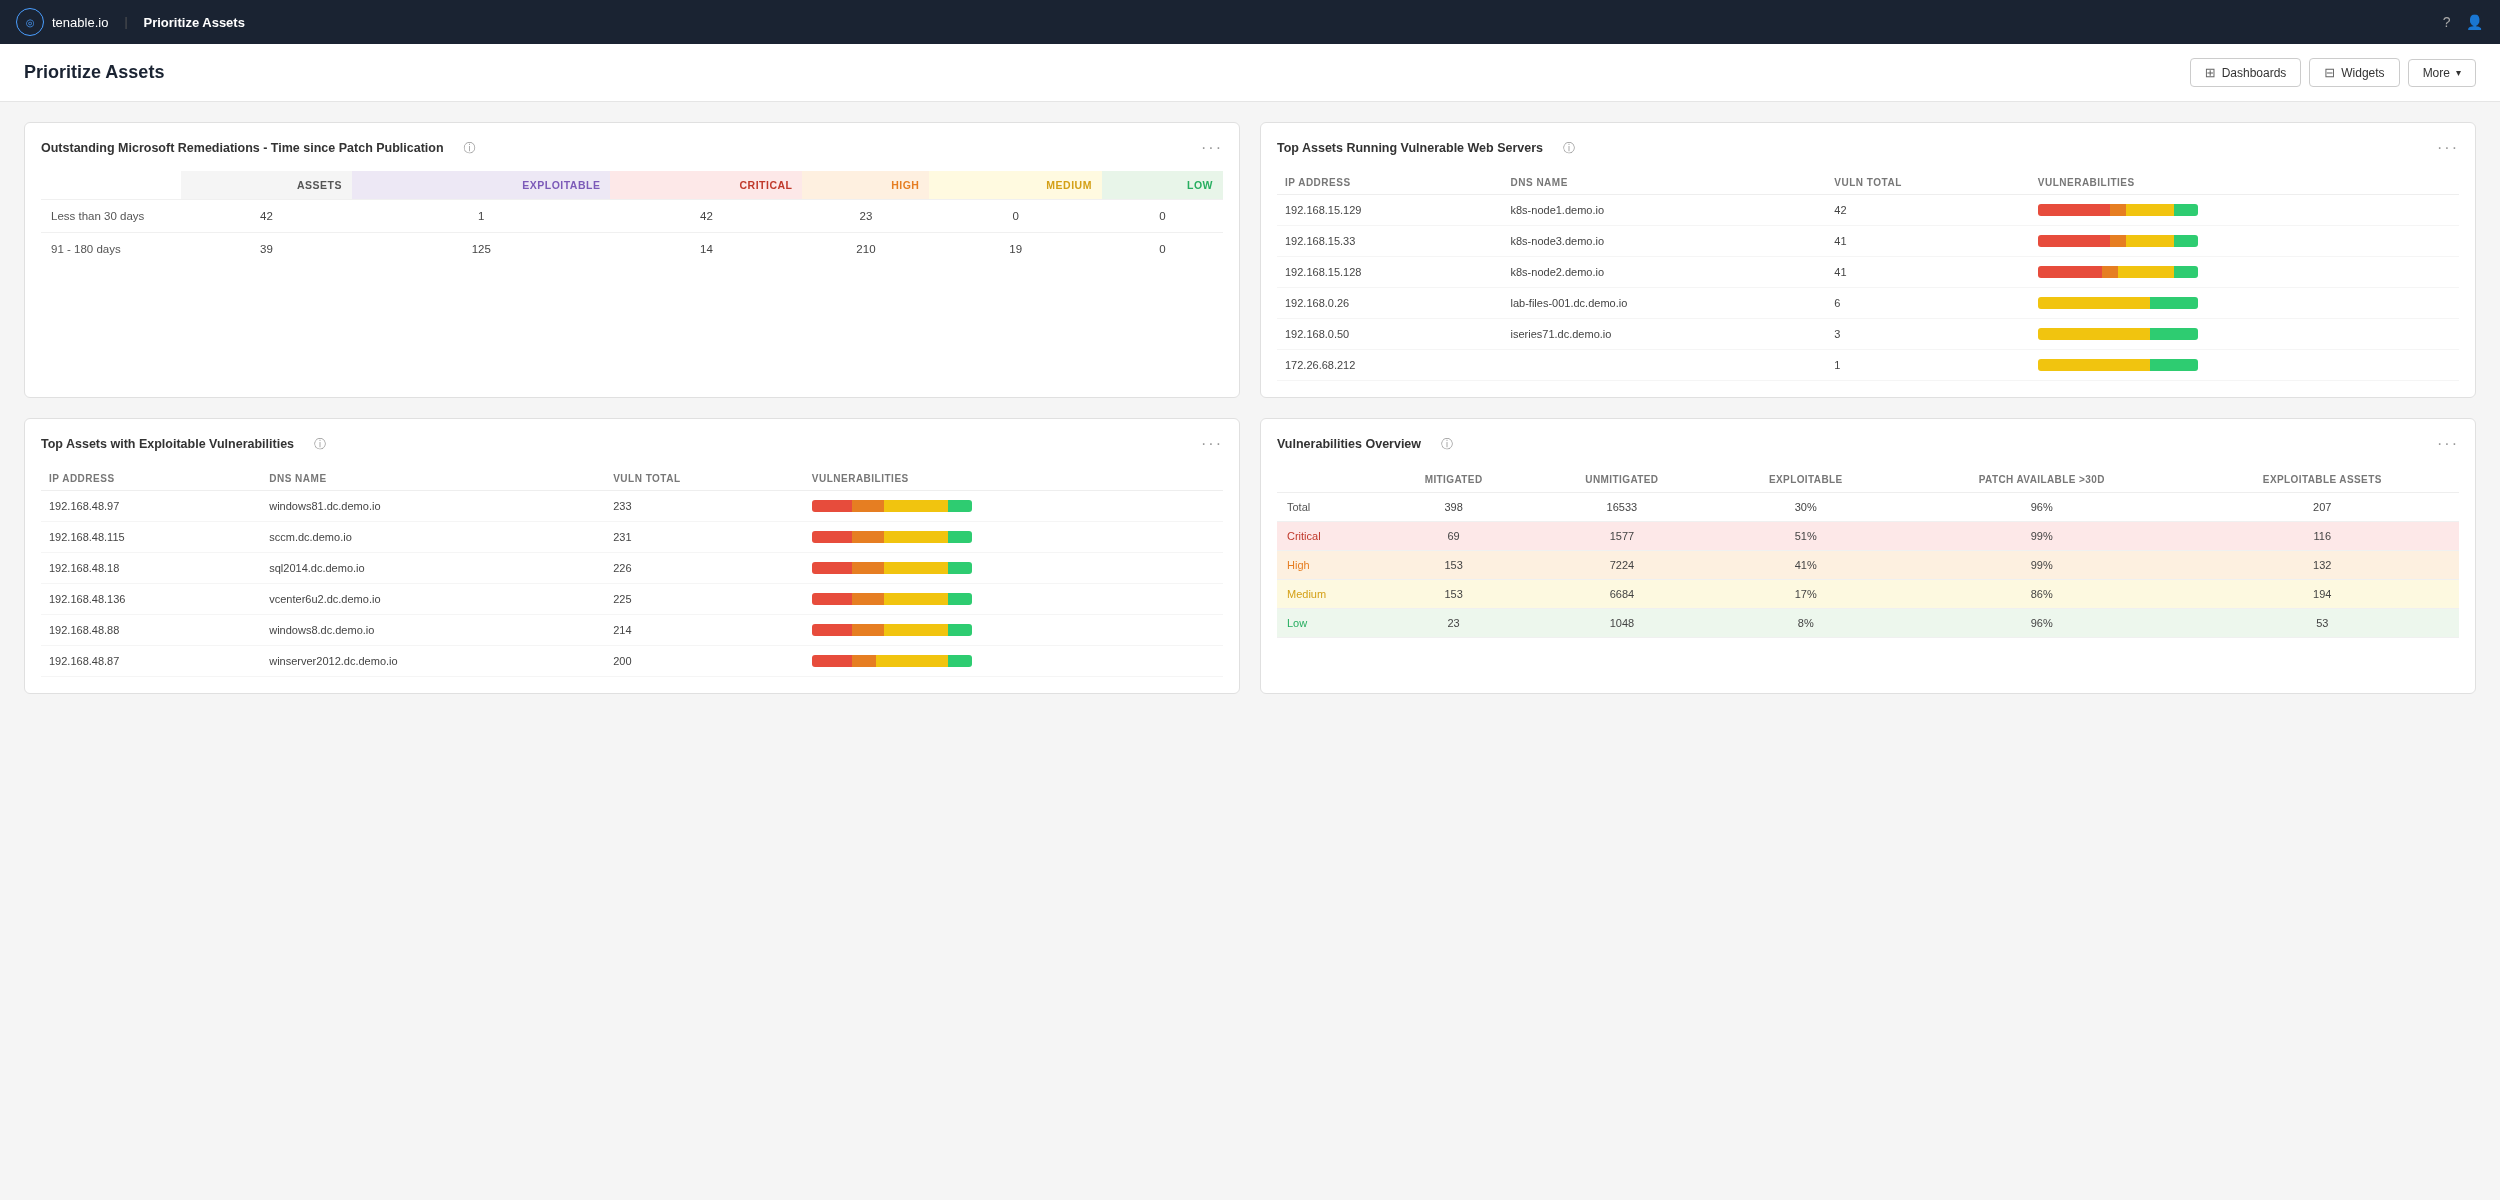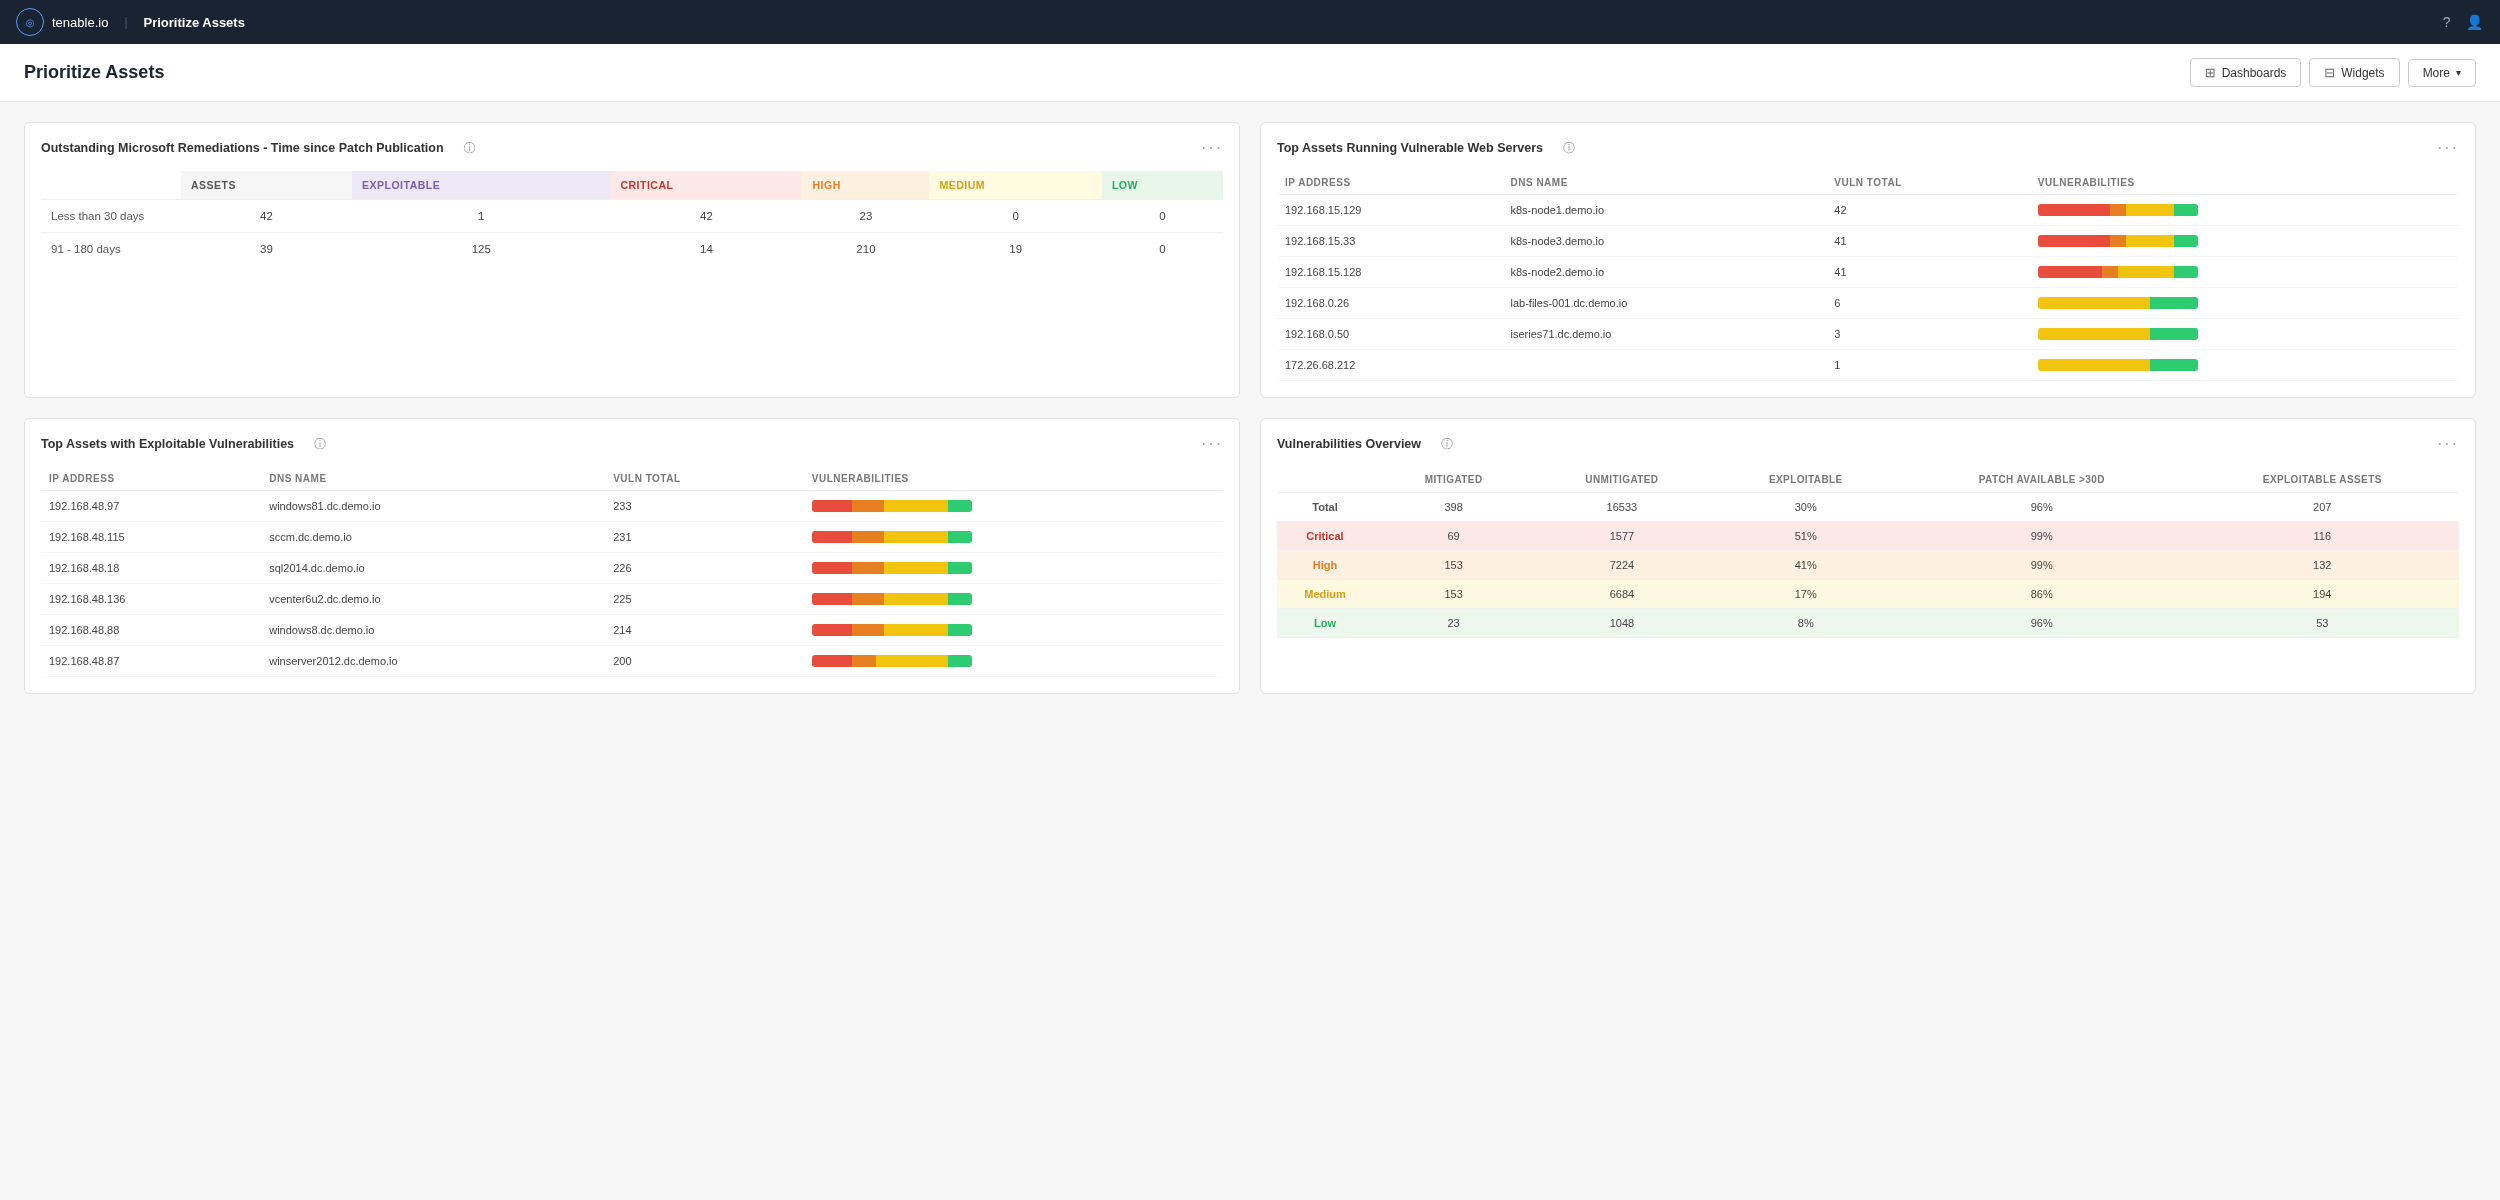--- a/index.html
+++ b/index.html
@@ -106,21 +106,21 @@
     }
 
     
     .ms-table {
       width: 100%;
       border-collapse: collapse;
       font-size: 11.5px;
     }
     .ms-table th {
       padding: 8px 10px;
-      text-align: left;
+      text-align: right;
       font-size: 10.5px;
       font-weight: 600;
       color: #555;
       letter-spacing: 0.5px;
       text-transform: uppercase;
     }
     .ms-table th:first-child { text-align: left; }
     .ms-table td {
       padding: 10px 10px;
       text-align: center;
@@ -189,21 +189,21 @@
       text-transform: uppercase;
       border-bottom: 1px solid #eee;
     }
     .overview-table th:first-child { text-align: left; }
     .overview-table td {
       padding: 8px 10px;
       text-align: center;
       border-bottom: 1px solid #f0f0f0;
       color: #444;
     }
-    .overview-table td:first-child { text-align: center; font-weight: 700; color: #555; padding-right: 14px; }
+    .overview-table td:first-child { text-align: left; font-weight: 400; color: #555; padding-right: 14px; }
     .row-total { background: white; }
     .row-critical { background: #fde8e8; }
     .row-high { background: #fdf0e0; }
     .row-medium { background: #fdf9e0; }
     .row-low { background: #edf7ed; }
 
     .row-critical td:first-child { color: #c0392b; }
     .row-high td:first-child { color: #e67e22; }
     .row-medium td:first-child { color: #d4a017; }
     .row-low td:first-child { color: #27ae60; }

